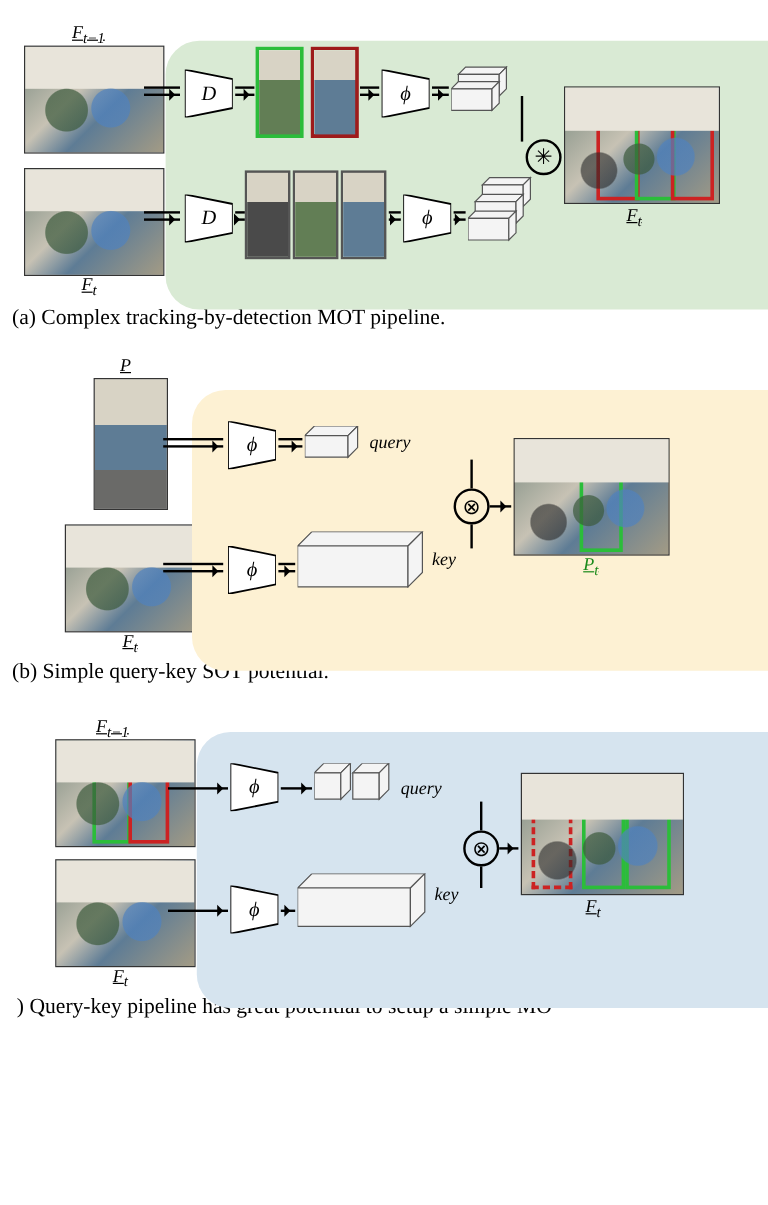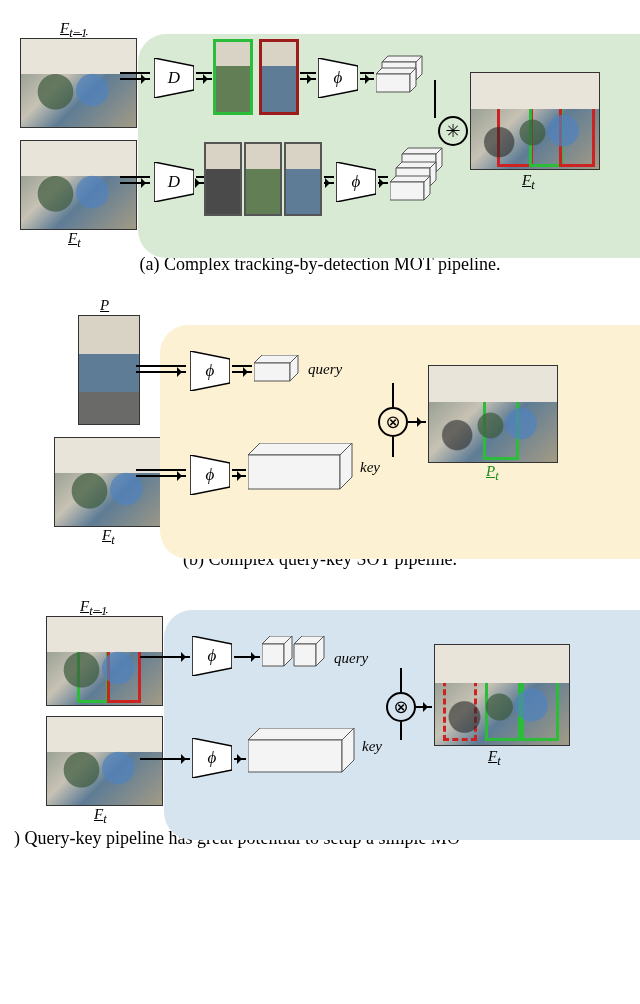--- a/index.html
+++ b/index.html
@@ -4,21 +4,20 @@
 <style>
   body {
     margin: 0;
     padding: 20px 10px;
     font-family: "Times New Roman", serif;
     background: #fff;
     width: 620px;
   }
   .panel { margin-bottom: 30px; }
   .caption {
-    text-align: center;
     font-size: 18px;
     margin-top: 8px;
   }
   .diagram-box {
     border-radius: 28px;
     position: relative;
     padding: 18px 18px 18px 150px;
     min-height: 180px;
   }
   .green-box { background: #d9ead4; }
@@ -295,21 +294,21 @@
       <div class="arrow-line" style="left:248px;top:96px;width:18px;"></div>
 
       <div class="big-img" style="left:268px;top:40px;width:128px;height:96px;">
         <div class="bbox green" style="left:54px;top:22px;width:30px;height:66px;"></div>
       </div>
       <div class="img-label" style="left:326px;top:138px;color:#1a8a1a;">
         <span>P</span><sub>t</sub>
       </div>
     </div>
   </div>
-  <div class="caption">(b) Complex query-key SOT pipeline.</div>
+  <div class="caption">(b) Simple query-key SOT potential.</div>
 </div>
 
 <div class="panel panel-c-cut">
   <div style="position:relative;height:222px;">
 
     <div class="img-thumb" style="left:36px;top:16px;">
       <div class="bbox green" style="left:30px;top:24px;width:26px;height:56px;"></div>
       <div class="bbox red" style="left:60px;top:20px;width:28px;height:60px;"></div>
     </div>
     <div class="img-label" style="left:70px;top:-2px;">

